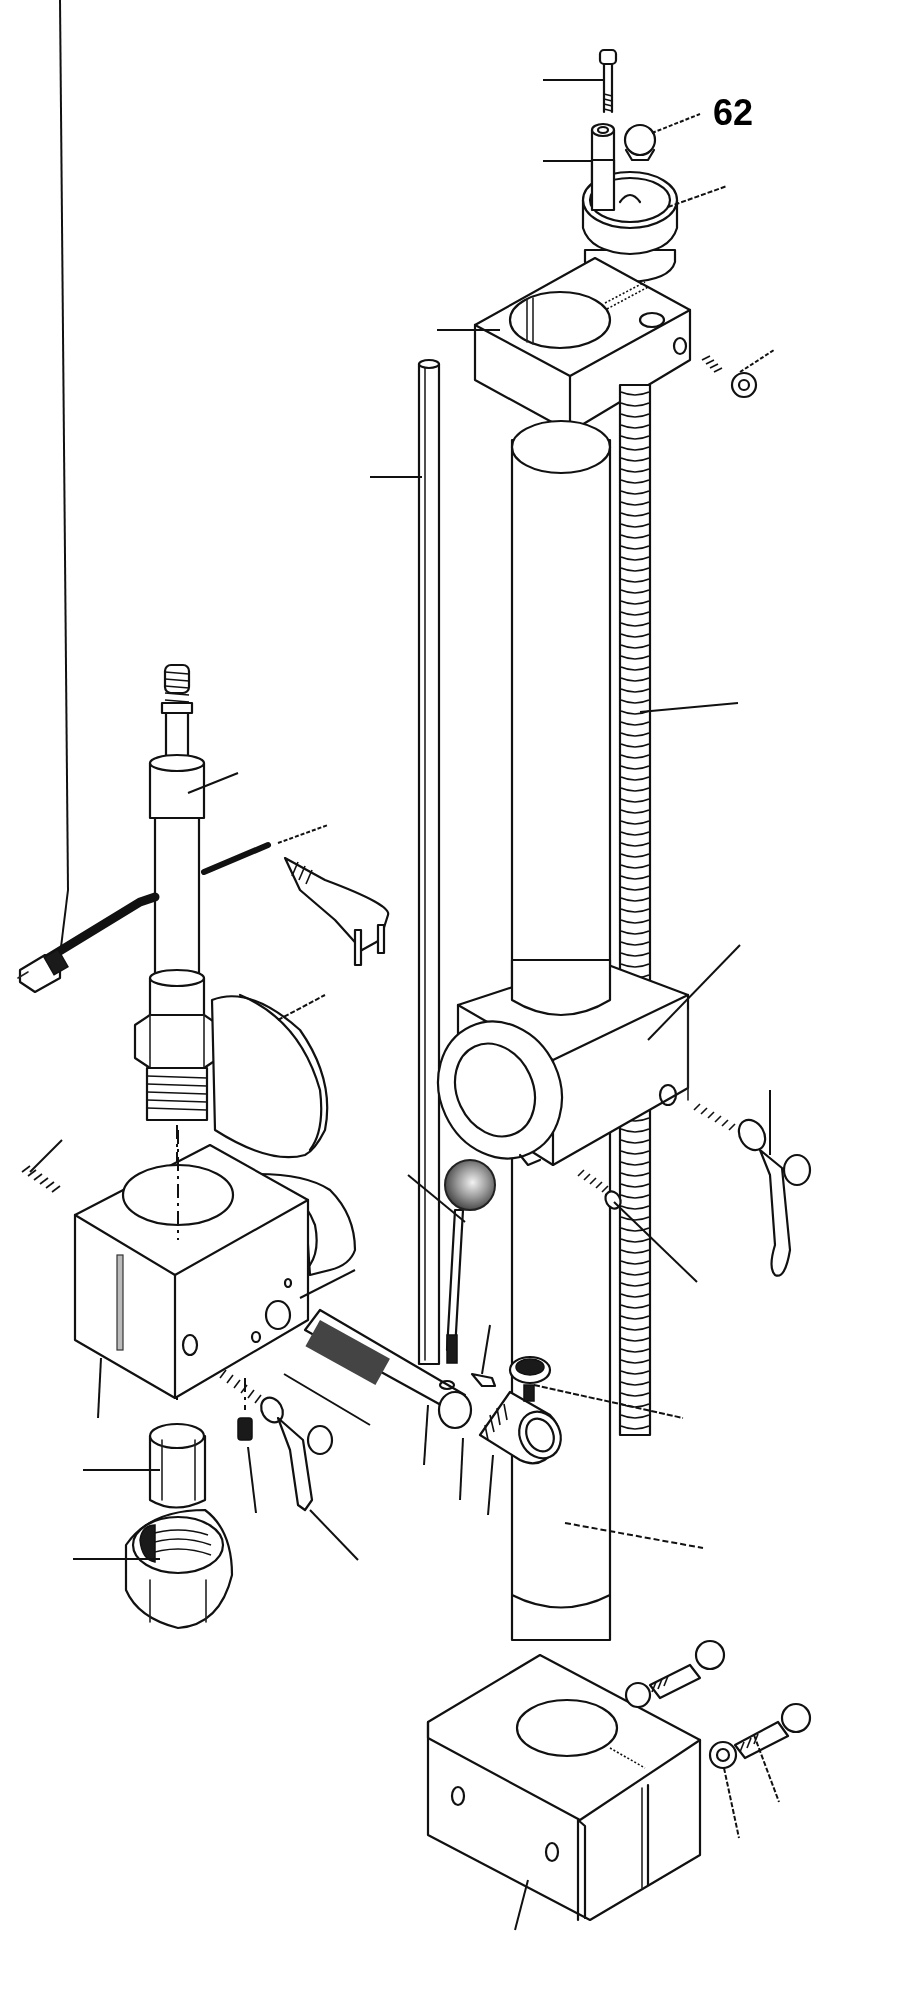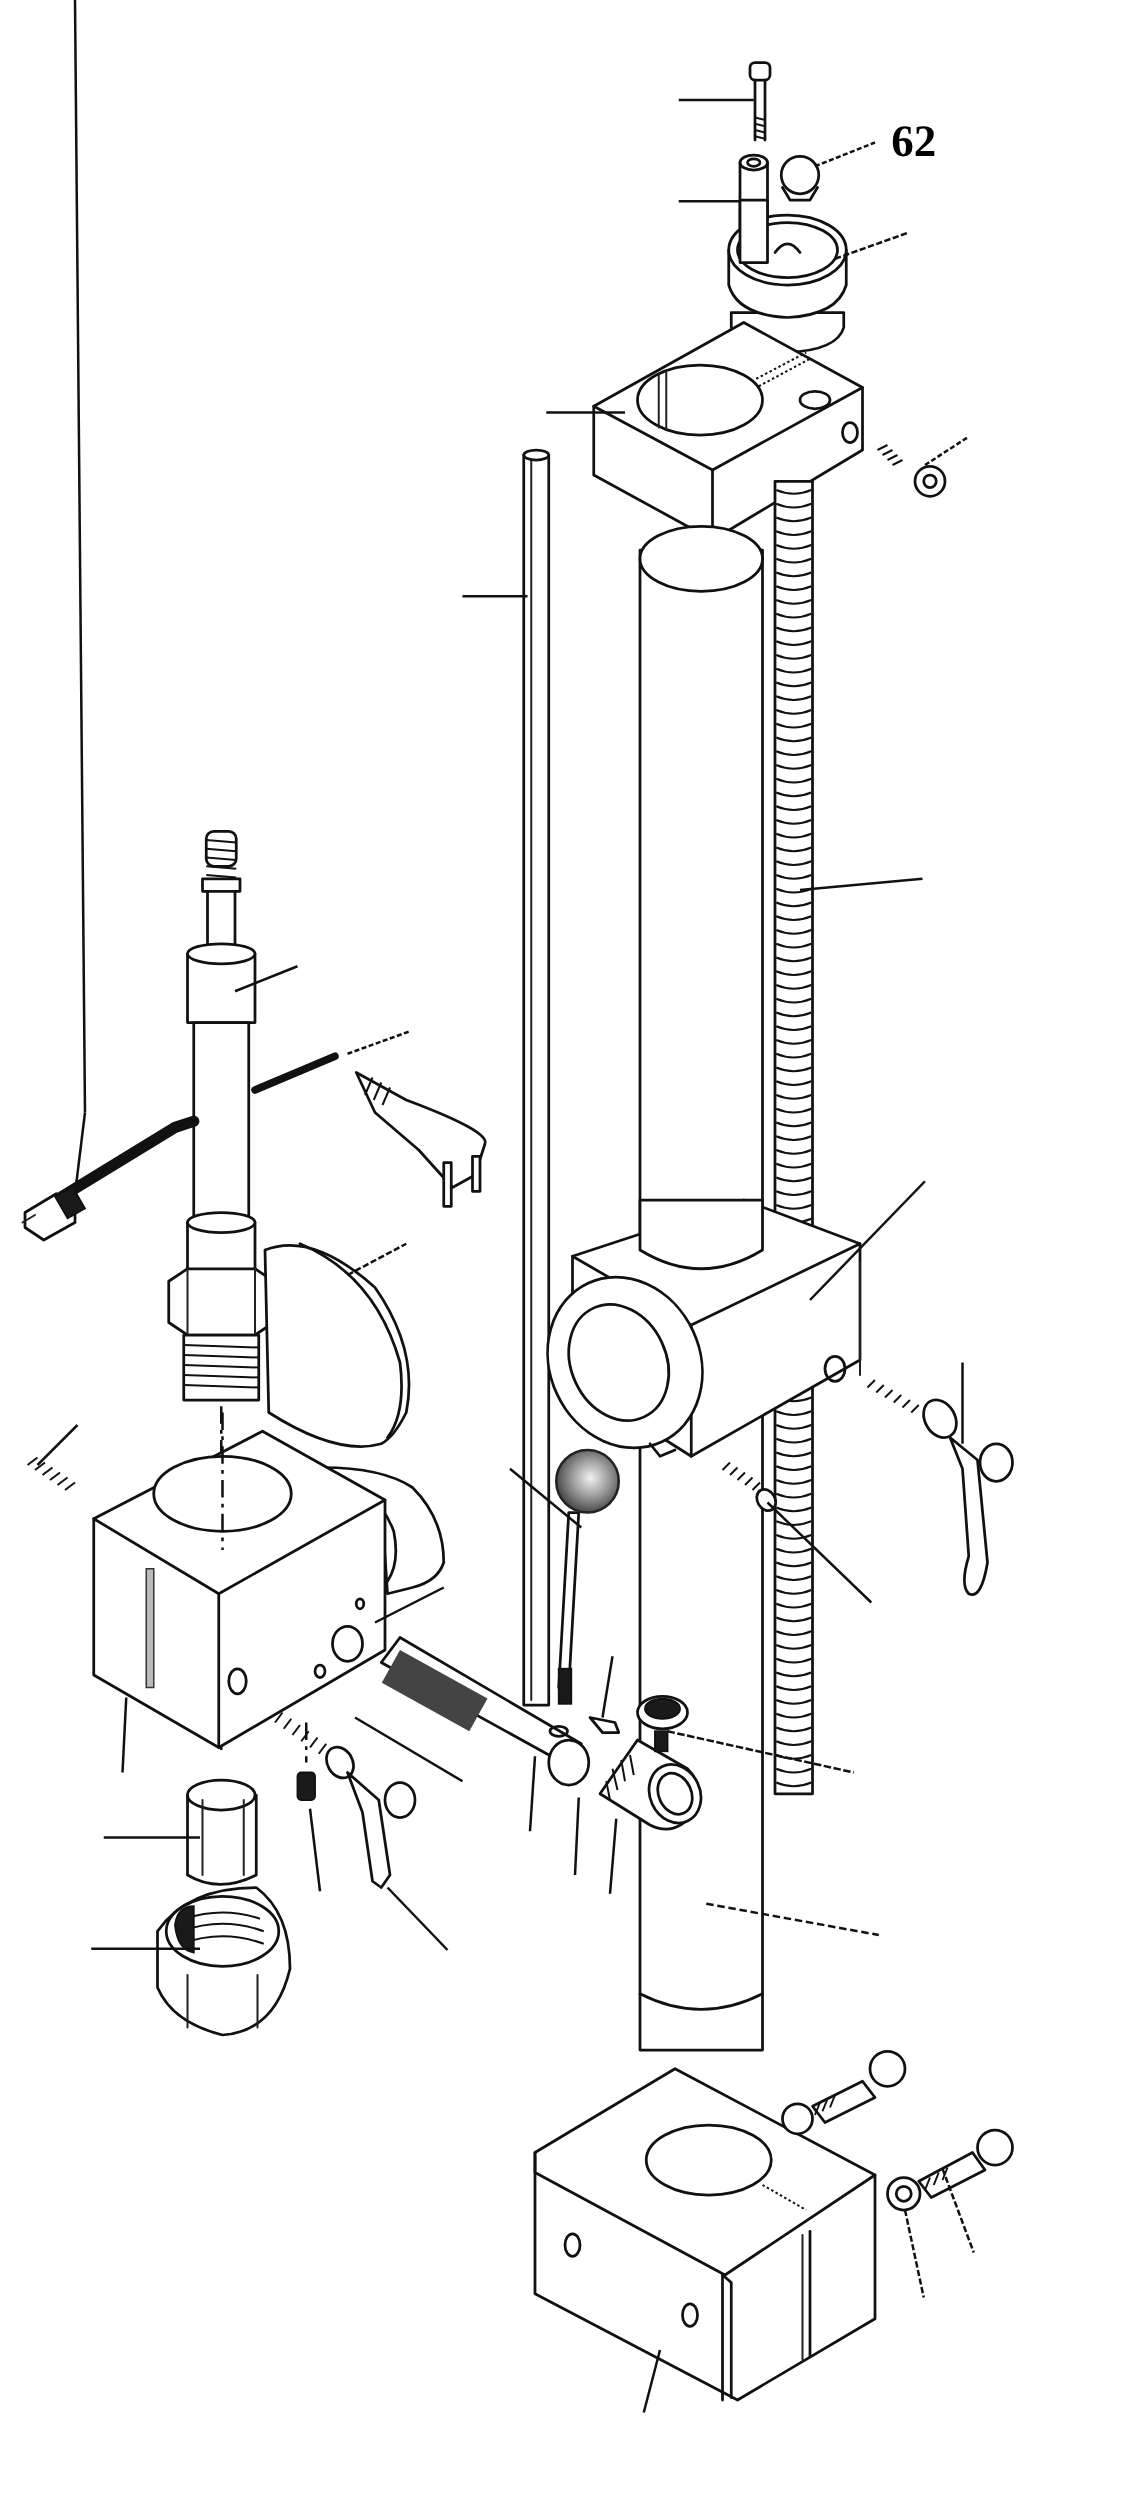--- a/index.html
+++ b/index.html
@@ -5,21 +5,21 @@
   html, body { margin: 0; padding: 0; background: #ffffff; }
   body { width: 904px; height: 2000px; position: relative; overflow: hidden; font-family: "DejaVu Sans", sans-serif; }
   #diagram { position: absolute; left: 0; top: 0; width: 904px; height: 2000px; }
   .ln { stroke: #111; stroke-width: 2.2; fill: none; stroke-linecap: round; stroke-linejoin: round; }
   .thin { stroke: #222; stroke-width: 1.6; fill: none; stroke-linecap: round; }
   .fillw { fill: #fff; stroke: #111; stroke-width: 2.2; stroke-linejoin: round; }
   .lead { stroke: #111; stroke-width: 2; fill: none; }
   .dash { stroke: #111; stroke-width: 2; fill: none; stroke-dasharray: 14 5 3 5; }
   .thread { stroke: #111; stroke-width: 1.6; fill: none; }
   .dark { fill: #1a1a1a; stroke: #111; stroke-width: 1.5; }
-  .callout-label { position: absolute; font-family: Liberation Serif, serif; font-weight: bold; color: #000; line-height: 1; }
+  .callout-label { position: absolute; font-family: Liberation Sans, sans-serif; font-weight: bold; color: #000; line-height: 1; }
 </style>
 </head>
 <body>
 
 <svg id="diagram" viewBox="0 0 904 2000" xmlns="http://www.w3.org/2000/svg">
 
   <g>
     <rect class="fillw" x="600" y="50" width="16" height="14" rx="4"></rect>
     <line class="ln" x1="604" y1="64" x2="604" y2="112"></line>
     <line class="ln" x1="612" y1="64" x2="612" y2="112"></line>

